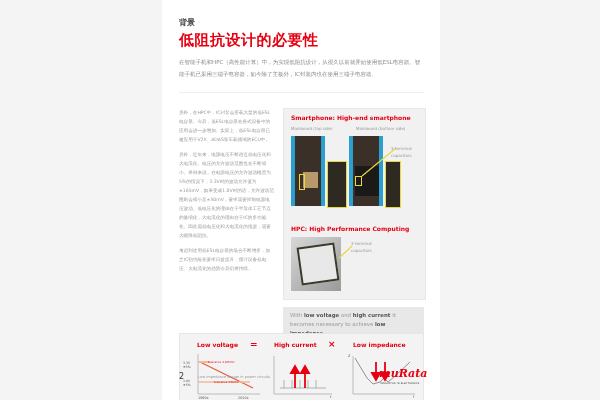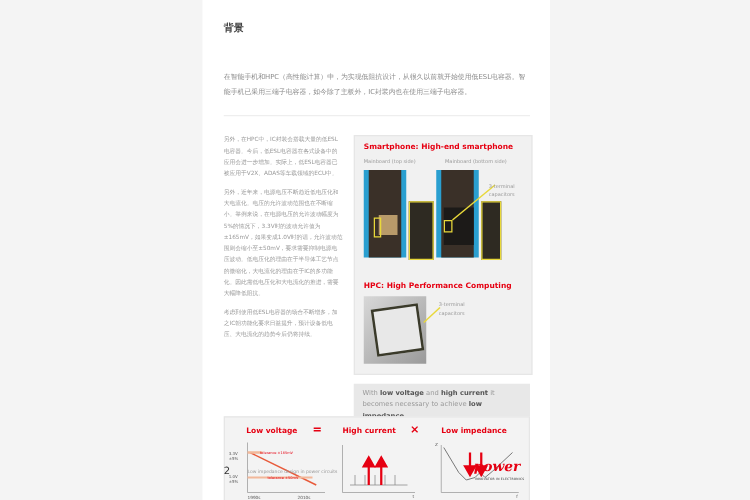--- a/index.html
+++ b/index.html
@@ -28,20 +28,21 @@
   .footer-num{position:absolute;left:17px;top:372px;font-size:8px;color:#333;}
   .footer-txt{position:absolute;left:36px;top:375px;font-size:3.6px;color:#999;}
   .logo{position:absolute;left:217px;top:367px;font-family:"DejaVu Serif",serif;font-style:italic;font-weight:bold;font-size:11px;color:#e60012;}
   .tag{position:absolute;left:218px;top:382px;font-size:2.4px;color:#333;letter-spacing:0.2px;}
 </style>
 </head>
 <body>
 
 <div class="page">
   <div class="kicker">背景</div>
+  <div class="title">低阻抗设计的必要性</div>
   <div class="lead">在智能手机和HPC（高性能计算）中，为实现低阻抗设计，从很久以前就开始使用低ESL电容器。智能手机已采用三端子电容器，如今除了主板外，IC封装内也在使用三端子电容器。</div>
   <div class="rule"></div>
 
   <div class="bodycol">
     <p>另外，在HPC中，IC封装会搭载大量的低ESL电容器。今后，低ESL电容器在各式设备中的应用会进一步增加。实际上，低ESL电容器已被应用于V2X、ADAS等车载领域的ECU中。</p>
     <p>另外，近年来，电源电压不断趋近低电压化和大电流化。电压的允许波动范围也在不断缩小。举例来说，在电源电压的允许波动幅度为5%的情况下，3.3V时的波动允许值为±165mV，如果变成1.0V时的话，允许波动范围则会缩小至±50mV，要求需要抑制电源电压波动。低电压化的理由在于半导体工艺节点的微缩化，大电流化的理由在于IC的多功能化。因此需低电压化和大电流化的推进，需要大幅降低阻抗。</p>
     <p>考虑到使用低ESL电容器的场合不断增多，加之IC朝功能化要求日益提升，预计设备低电压、大电流化的趋势今后仍将持续。</p>
   </div>
 
   <div class="imgbox">
@@ -129,15 +130,15 @@
     <div style="position:absolute;left:34px;top:46px;font-size:2.8px;color:#e60012;">tolerance ±50mV</div>
     <div style="position:absolute;left:18px;top:62px;font-size:3.4px;color:#555;">1990s</div>
     <div style="position:absolute;left:58px;top:62px;font-size:3.4px;color:#555;">2010s</div>
     <div style="position:absolute;left:150px;top:61px;font-size:3.4px;color:#555;">t</div>
     <div style="position:absolute;left:168px;top:20px;font-size:3.4px;color:#555;">Z</div>
     <div style="position:absolute;left:233px;top:61px;font-size:3.4px;color:#555;">f</div>
   </div>
 
   <div class="footer-num">2</div>
   <div class="footer-txt">Low impedance design in power circuits</div>
-  <div class="logo">power</div>
+  <div class="logo">muRata</div>
   <div class="tag">INNOVATOR IN ELECTRONICS</div>
 </div>
 
 </body></html>

